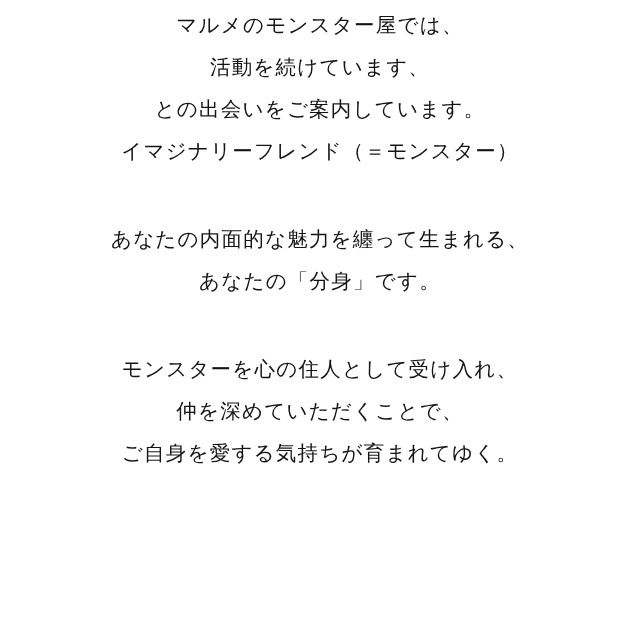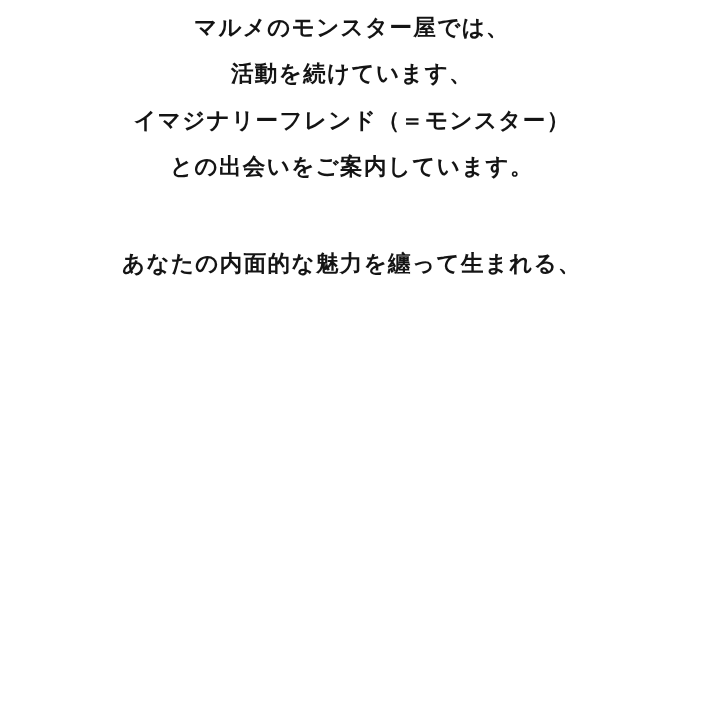--- a/index.html
+++ b/index.html
@@ -29,48 +29,54 @@
     flex-direction: column;
     align-items: center;
   }
   .line {
     text-align: center;
     font-size: 20.5px;
     line-height: 42px;
     letter-spacing: 0.06em;
     white-space: nowrap;
     color: #141414;
-    font-weight: 700;
+    font-weight: 400;
   }
   .gap {
     height: 46px;
     width: 100%;
   }
   .gap-small {
     height: 44px;
     width: 100%;
   }
 </style>
 </head>
 <body>
 
 <div class="page">
 
   <div class="block">
     <div class="line">マルメのモンスター屋では、</div>
     <div class="line">活動を続けています、</div>
+    <div class="line">との出会いをご案内しています。</div>
     <div class="line">イマジナリーフレンド（＝モンスター）</div>
-    <div class="line">との出会いをご案内しています。</div>
   </div>
 
   <div class="gap"></div>
 
   <div class="block">
     <div class="line">あなたの内面的な魅力を纏って生まれる、</div>
+    <div class="line">あなたの「分身」です。</div>
   </div>
 
   <div class="gap"></div>
 
+  <div class="block">
+    <div class="line">モンスターを心の住人として受け入れ、</div>
+    <div class="line">仲を深めていただくことで、</div>
+    <div class="line">ご自身を愛する気持ちが育まれてゆく。</div>
+  </div>
 
   <div class="gap-small"></div>
 
 
 </div>
 
 </body></html>

